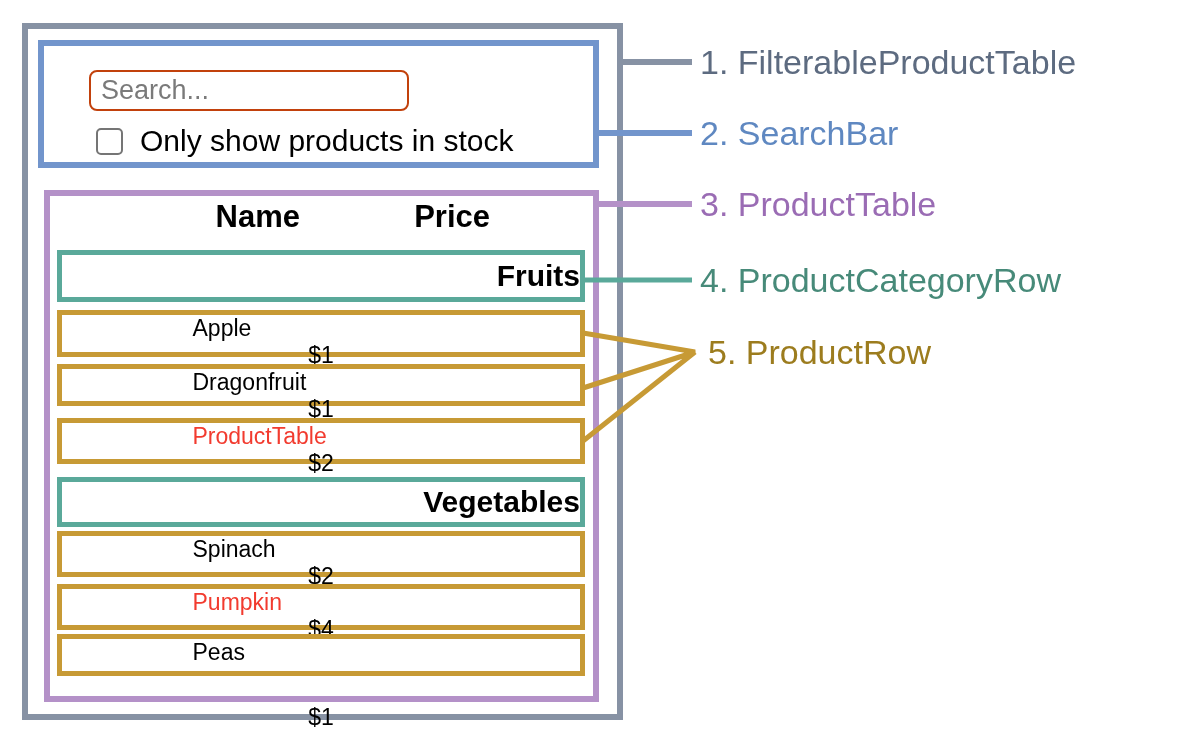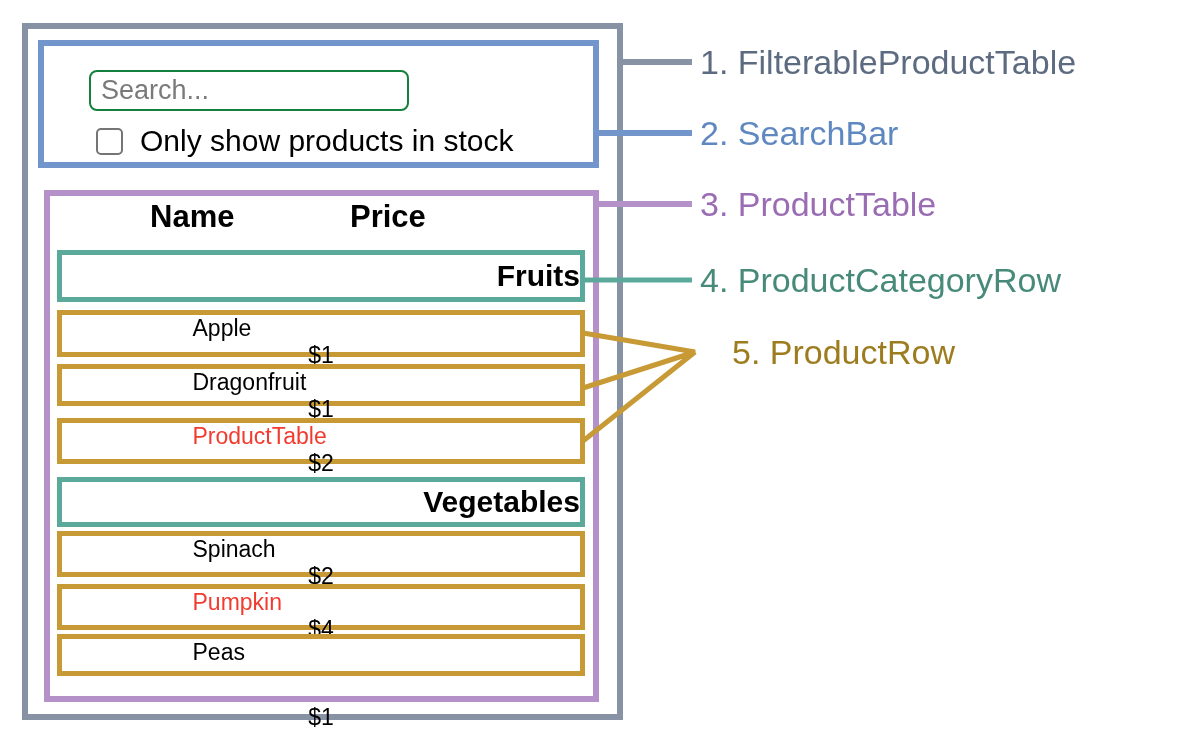--- a/index.html
+++ b/index.html
@@ -10,30 +10,30 @@
   .abs{position:absolute;box-sizing:border-box;}
 
   
   .outer-box{left:22px;top:23px;width:601px;height:697px;border:6px solid #8792a4;}
   .searchbar-box{left:38px;top:40px;width:561px;height:128px;border:6px solid #7295cc;background:#fff;}
   .table-box{left:44px;top:190px;width:555px;height:512px;border:6px solid #b491c8;background:#fff;}
 
   
   .search-input{
     left:89px;top:70px;width:320px;height:41px;
-    border:2px solid #15803d;border-radius:8px;padding:0 10px;
+    border:2px solid #c2410c;border-radius:8px;padding:0 10px;
     font-family:"Liberation Sans",sans-serif;font-size:27px;color:#333;outline:none;
   }
   .search-input::placeholder{color:#7a7a7a;}
   .checkbox-row{left:96px;top:124px;display:flex;align-items:center;gap:17px;}
   .checkbox{width:27px;height:27px;border:2px solid #757575;border-radius:5px;background:#fff;box-sizing:border-box;}
   .checkbox-label{font-size:30px;color:#000;white-space:nowrap;}
 
   
-  .hdr{font-size:31px;font-weight:bold;color:#000;text-align:left;}
+  .hdr{font-size:31px;font-weight:bold;color:#000;text-align:right;}
   .hdr-name{left:150px;top:199px;width:150px;}
   .hdr-price{left:350px;top:199px;width:140px;}
 
   
   .trow{left:57px;width:528px;display:flex;align-items:center;background:#fff;}
   .cat{border:5px solid #5aa99a;justify-content:flex-end;font-weight:bold;font-size:30px;color:#000;}
   .prod{border:5px solid #c79a35;font-size:23px;color:#000;flex-direction:column;}
   .prod .cell-name{margin-left:33px;width:290px;}
   .cat-fruits{top:250px;height:52px;}
   .row-0-0{top:310px;height:47px;}
@@ -43,21 +43,21 @@
   .row-1-0{top:531px;height:46px;}
   .row-1-1{top:584px;height:46px;}
   .row-1-2{top:634px;height:42px;gap:38px;}
 
   
   .legend{font-size:34px;font-weight:500;white-space:nowrap;line-height:40px;}
   .lg1{left:700px;top:42px;}
   .lg2{left:700px;top:113px;}
   .lg3{left:700px;top:184px;}
   .lg4{left:700px;top:260px;}
-  .lg5{left:732px;top:332px;}
+  .lg5{left:708px;top:332px;}
 
   
   #connectors{position:absolute;left:0;top:0;width:1200px;height:744px;pointer-events:none;}
   .ln-gray{stroke:#8792a4;stroke-width:6;}
   .ln-blue{stroke:#7295cc;stroke-width:6;}
   .ln-purple{stroke:#b491c8;stroke-width:6;}
   .ln-teal{stroke:#5aa99a;stroke-width:5;}
   .ln-gold{stroke:#c79a35;stroke-width:5;fill:none;}
 </style>
 </head>

